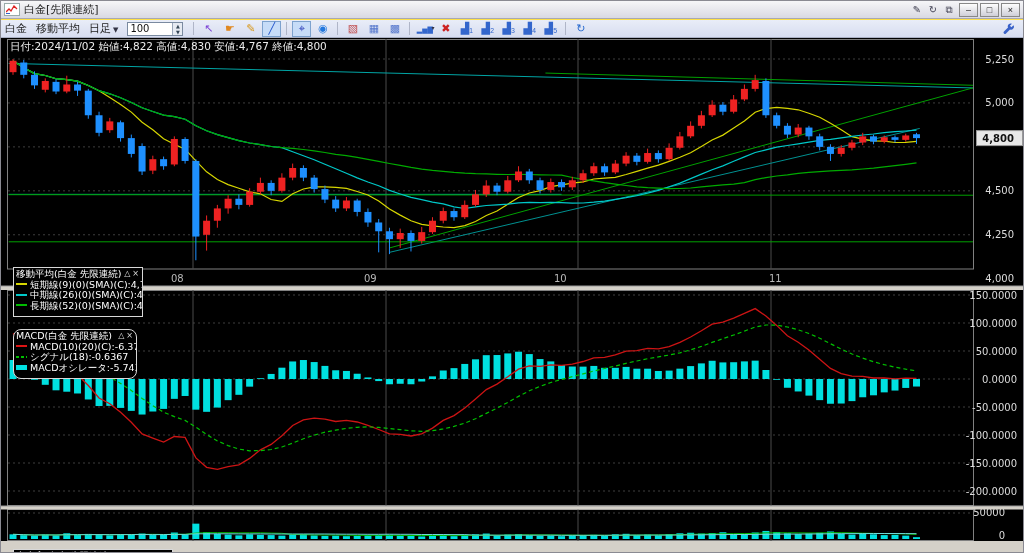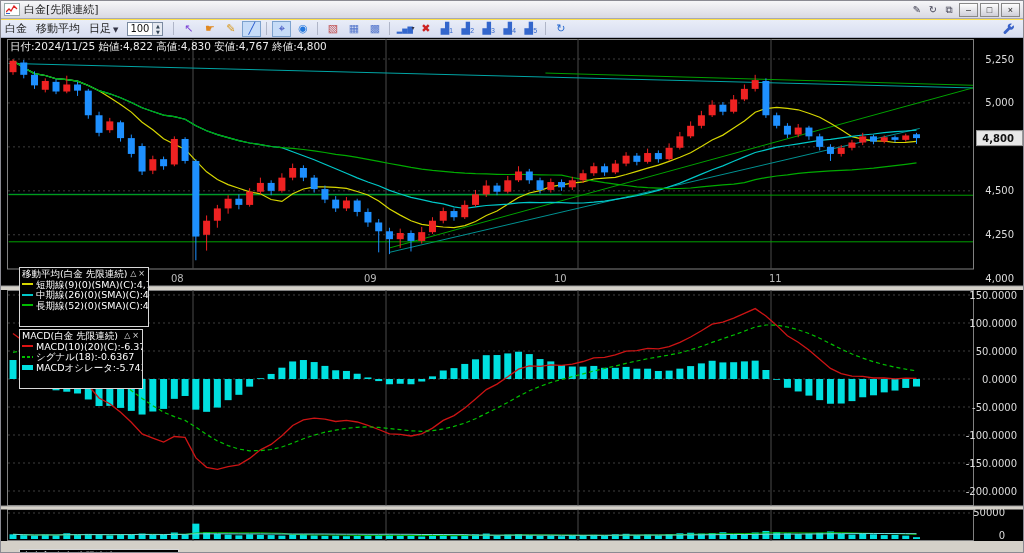--- a/index.html
+++ b/index.html
@@ -27,21 +27,21 @@
   #toolbar{
     position:absolute;top:19px;left:0;width:100%;height:18px;
     background:linear-gradient(#e9edf8,#d7ddf0);
     border-bottom:1px solid #aab0c4;
     display:flex;align-items:center;padding:0 4px;font-size:11px;color:#222;
   }
   .tlabel{margin-right:9px;white-space:nowrap;}
   .dd-arrow{font-size:7px;color:#334;margin-left:2px;}
   #spinbox{
     display:inline-flex;align-items:stretch;height:14px;background:#fff;
-    border:1px solid #7a8aa0;margin-right:6px;
+    border:1px solid #7a8aa0;margin-right:6px;gap:20px;
   }
   #spin-value{width:24px;font-size:10px;line-height:12px;padding:0 2px;color:#111;}
   #spin-arrows{width:10px;display:flex;flex-direction:column;background:#e6eaf2;border-left:1px solid #9aa6ba;}
   #spin-arrows span{flex:1;font-size:5px;line-height:6px;text-align:center;color:#345;}
   #toolbar-tools{display:flex;align-items:center;height:100%;}
   .tbtn{
     width:19px;height:16px;margin:0 1px;padding:0;border:1px solid transparent;background:transparent;
     font-size:11px;line-height:13px;text-align:center;cursor:default;position:relative;
   }
   .tbtn.active{background:#c6dcf8;border:1px solid #7da2ce;}
@@ -49,32 +49,32 @@
   .tsep{width:1px;height:13px;background:#b0b6c8;margin:0 4px;}
   #wrench{margin-left:auto;margin-right:4px;display:flex;align-items:center;}
   
   #chart-wrap{position:absolute;top:37px;left:0;width:1024px;height:516px;background:#d4d0c8;}
   #chart-svg{position:absolute;top:0;left:0;}
   #info-bar{
     position:absolute;top:2px;left:9px;font-size:10.5px;color:#ececec;white-space:nowrap;z-index:5;
   }
   
   .legend{
-    position:absolute;left:18px;background:#000;border:1px solid #d8d8d8;color:#fff;
-    font-size:9.5px;line-height:9.5px;z-index:6;padding:1px 3px 16px 2px;overflow:hidden;
+    position:absolute;left:12px;background:#000;border:1px solid #d8d8d8;color:#fff;
+    font-size:9.5px;line-height:9.5px;z-index:6;padding:1px 3px 6px 2px;overflow:hidden;
   }
   .legend .lg-head{display:flex;align-items:center;margin-bottom:1px;}
   .legend .lg-title{flex:1;white-space:nowrap;font-size:9.5px;}
   .legend .lg-btn{font-size:8px;color:#ddd;margin-left:2px;cursor:default;}
   .legend .lg-row{display:flex;align-items:center;white-space:nowrap;margin-top:1px;}
   .sw{width:11px;height:2px;margin-right:3px;flex:none;}
   .sw.block{height:5px;}
   .sw.dashed{background:repeating-linear-gradient(90deg,currentColor 0 3px,transparent 3px 5px)!important;}
   #legend-ma{top:229px;width:130px;}
-  #legend-macd{top:291px;width:124px;}
+  #legend-macd{top:291px;width:124px;border-radius:8px;}
   #legend-vol{top:511px;width:160px;height:37px;}
 </style>
 </head>
 <body>
 
 <div id="win">
 
   <div id="titlebar">
     <span id="title-icon">
       <svg width="12" height="9" viewBox="0 0 12 9">
@@ -557,21 +557,21 @@
           <rect x="901.248" y="534.62" width="7" height="3.3799999999999955" fill="#00e0e0"></rect>
           <rect x="912.004" y="536.18208" width="7" height="1.8179199999999582" fill="#00e0e0"></rect>
           <path d="M12.0 533.3 L22.8 533.7 L33.5 534.0 L44.3 533.9 L55.0 534.0 L65.8 533.7 L76.5 533.7 L87.3 533.6 L98.0 533.6 L108.8 533.7 L119.6 533.6 L130.3 533.5 L141.1 533.4 L151.8 533.3 L162.6 533.5 L173.3 533.3 L184.1 533.3 L194.9 532.1 L205.6 531.7 L216.4 531.7 L227.1 531.7 L237.9 531.9 L248.6 531.8 L259.4 531.8 L270.1 532.1 L280.9 532.3 L291.7 533.5 L302.4 533.7 L313.2 533.9 L323.9 534.0 L334.7 534.0 L345.4 534.2 L356.2 534.4 L366.9 534.4 L377.7 534.3 L388.5 534.3 L399.2 534.4 L410.0 534.5 L420.7 534.5 L431.5 534.5 L442.2 534.4 L453.0 534.4 L463.8 534.4 L474.5 534.4 L485.3 534.2 L496.0 534.3 L506.8 534.1 L517.5 533.9 L528.3 533.8 L539.0 533.9 L549.8 533.9 L560.6 534.0 L571.3 534.1 L582.1 534.3 L592.8 534.2 L603.6 534.3 L614.3 534.4 L625.1 534.2 L635.8 534.1 L646.6 534.0 L657.4 533.9 L668.1 533.8 L678.9 533.6 L689.6 533.3 L700.4 533.1 L711.1 532.9 L721.9 532.8 L732.7 532.7 L743.4 532.6 L754.2 532.3 L764.9 531.9 L775.7 531.8 L786.4 531.8 L797.2 531.9 L807.9 532.0 L818.7 532.0 L829.5 531.7 L840.2 531.7 L851.0 531.9 L861.7 532.2 L872.5 532.4 L883.2 532.6 L894.0 532.7 L904.7 532.9 L915.5 533.4 " fill="none" stroke="#00bb00" stroke-width="1"></path>
           <path d="M12.0 533.3 L22.8 533.7 L33.5 534.0 L44.3 533.9 L55.0 534.0 L65.8 533.7 L76.5 533.7 L87.3 533.6 L98.0 533.6 L108.8 533.7 L119.6 533.6 L130.3 533.6 L141.1 533.5 L151.8 533.6 L162.6 533.6 L173.3 533.4 L184.1 533.4 L194.9 532.8 L205.6 532.8 L216.4 532.8 L227.1 532.8 L237.9 532.9 L248.6 532.9 L259.4 532.9 L270.1 533.0 L280.9 533.0 L291.7 533.0 L302.4 533.0 L313.2 533.0 L323.9 533.0 L334.7 533.1 L345.4 533.2 L356.2 533.2 L366.9 533.3 L377.7 533.3 L388.5 533.2 L399.2 533.3 L410.0 533.3 L420.7 533.5 L431.5 533.5 L442.2 533.5 L453.0 533.6 L463.8 533.6 L474.5 534.1 L485.3 534.1 L496.0 534.2 L506.8 534.2 L517.5 534.1 L528.3 534.2 L539.0 534.2 L549.8 534.2 L560.6 534.3 L571.3 534.3 L582.1 534.3 L592.8 534.3 L603.6 534.3 L614.3 534.2 L625.1 534.1 L635.8 534.1 L646.6 534.1 L657.4 534.1 L668.1 534.1 L678.9 534.0 L689.6 533.9 L700.4 533.8 L711.1 533.7 L721.9 533.6 L732.7 533.5 L743.4 533.5 L754.2 533.4 L764.9 533.3 L775.7 533.2 L786.4 533.1 L797.2 533.1 L807.9 533.0 L818.7 532.9 L829.5 532.8 L840.2 532.7 L851.0 532.6 L861.7 532.6 L872.5 532.5 L883.2 532.5 L894.0 532.5 L904.7 532.6 L915.5 532.7 " fill="none" stroke="#70d8d8" stroke-width="1"></path>
         </g>
         <rect x="0" y="285" width="1024" height="4" fill="#d4d0c8"></rect>
         <line x1="0" x2="1024" y1="285" y2="285" stroke="#9a9a9a"></line>
         <rect x="0" y="505" width="1024" height="3.5" fill="#d4d0c8"></rect>
         <line x1="0" x2="1024" y1="505" y2="505" stroke="#9a9a9a"></line>
       </svg>
-    <div id="info-bar">日付:2024/11/25 始値:4,822 高値:4,830 安値:4,767 終値:4,800</div>
+    <div id="info-bar">日付:2024/11/02 始値:4,822 高値:4,830 安値:4,767 終値:4,800</div>
 
     <div class="legend" id="legend-ma">
       <div class="lg-head">
         <span class="lg-title">移動平均(白金 先限連続)</span>
         <span class="lg-btn">△</span>
         <span class="lg-btn">×</span>
       </div>
       <div class="lg-row">
           <span class="sw" style="background: rgb(214, 214, 0); color: rgb(214, 214, 0);"></span>
           <span>短期線(9)(0)(SMA)(C):4,770</span>

